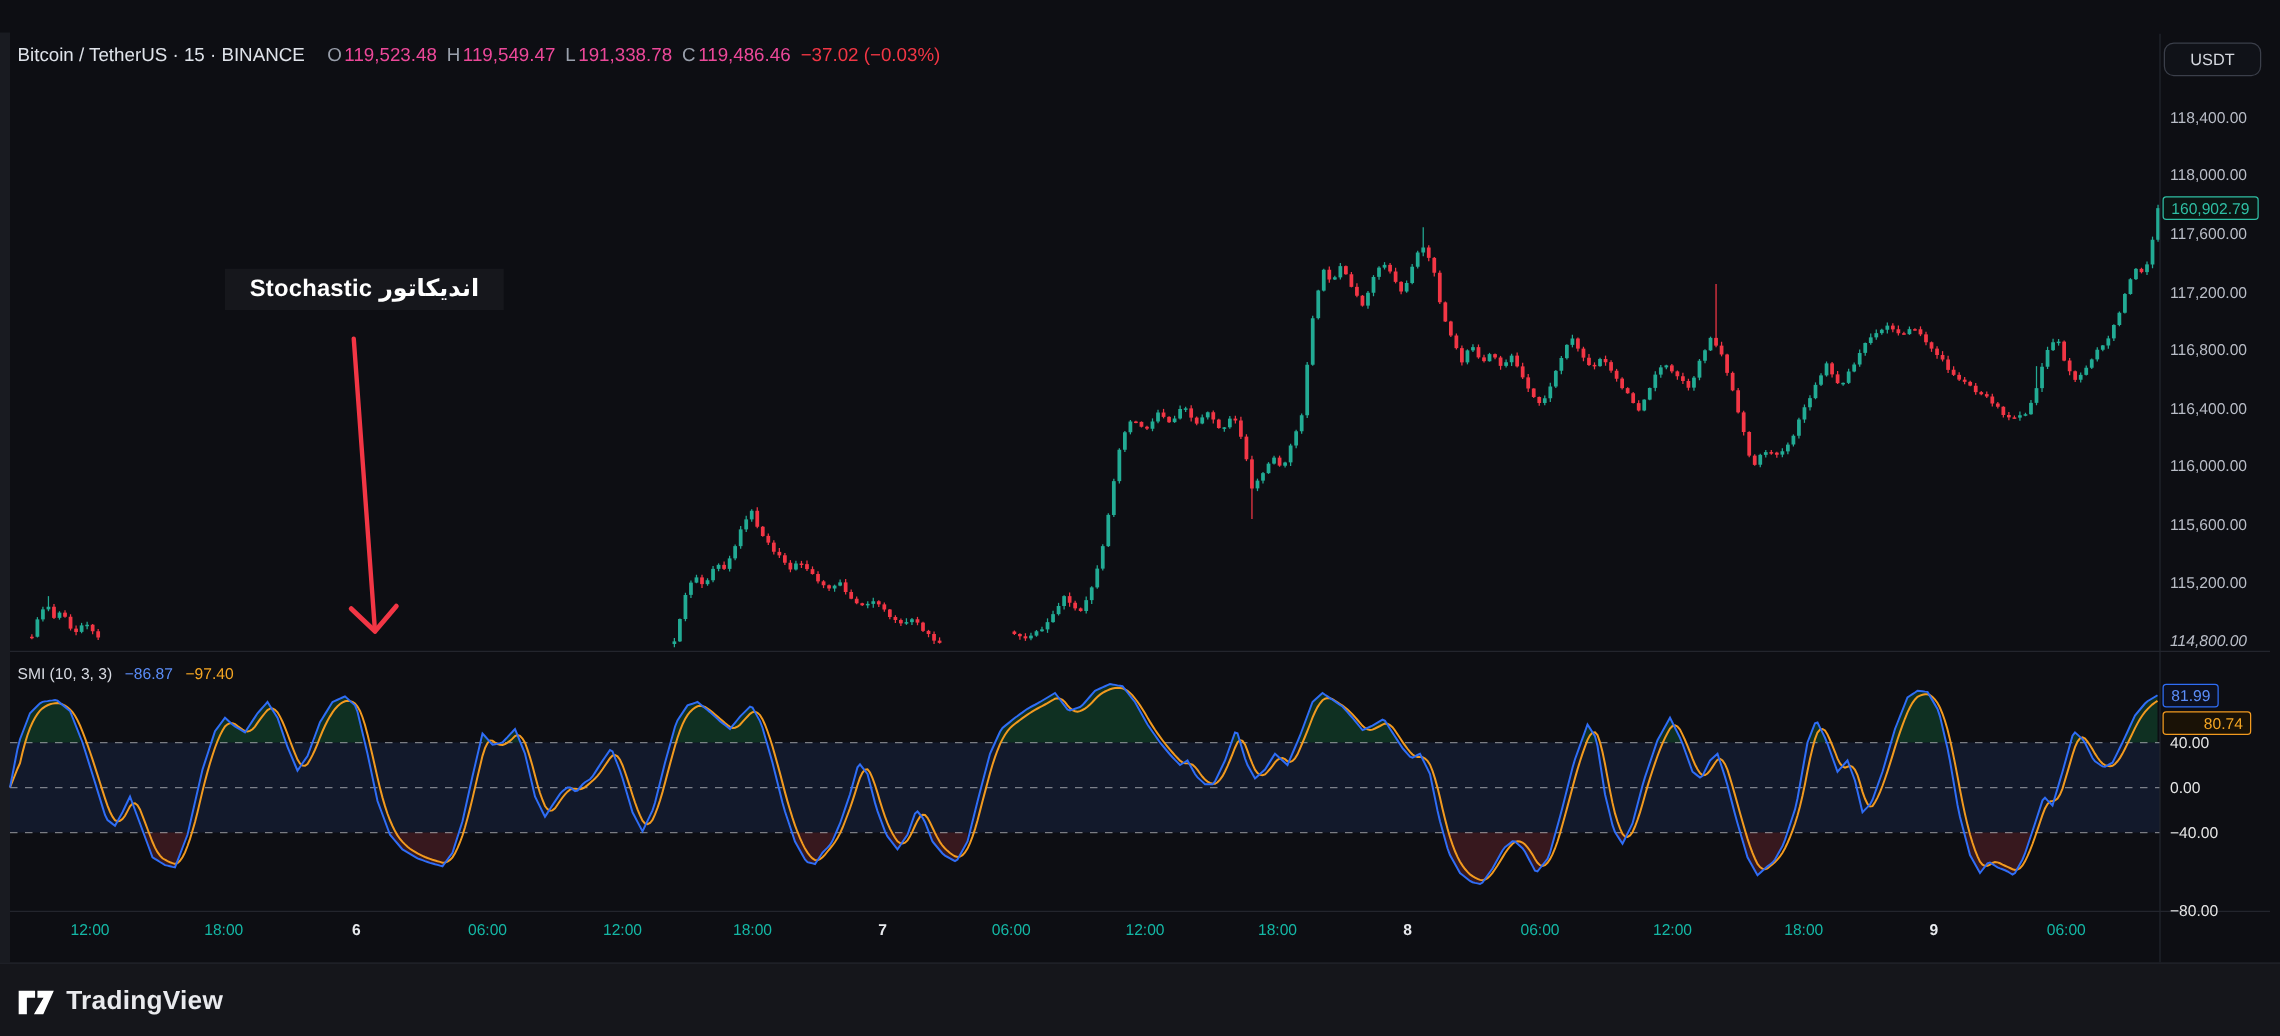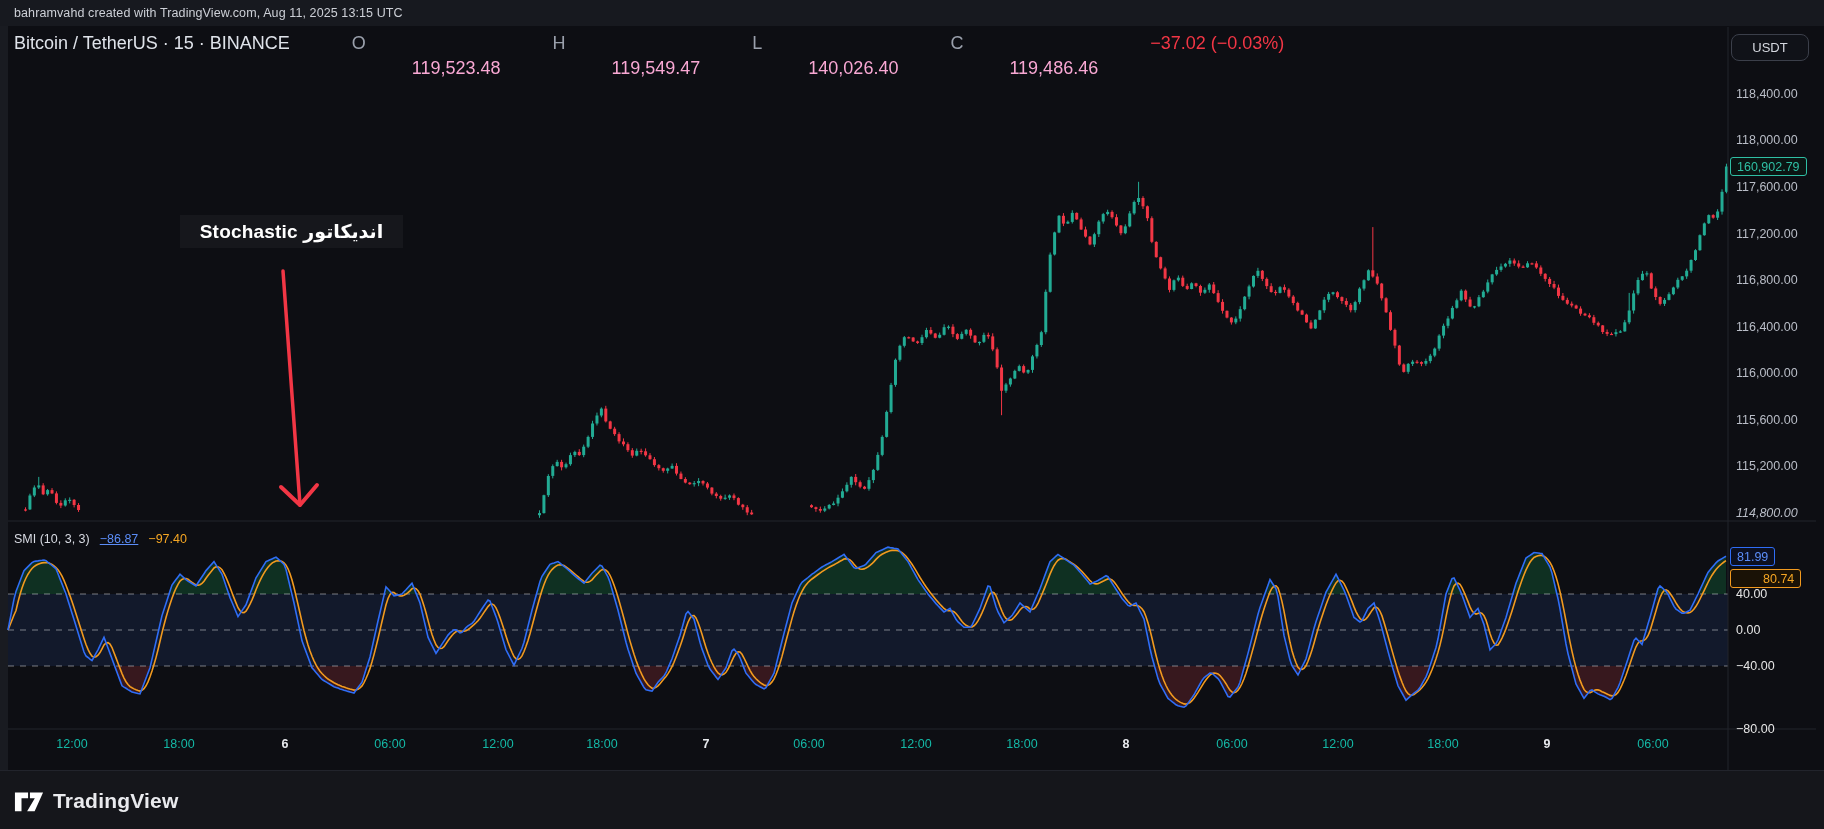--- a/index.html
+++ b/index.html
@@ -3,31 +3,31 @@
 <meta charset="utf-8">
 <style>
   html,body{margin:0;padding:0;background:#0d0e13;overflow:hidden;}
   #app{position:relative;width:1824px;height:829px;background:#0d0e13;font-family:"Liberation Sans","DejaVu Sans",sans-serif;color:#d7dae2;}
   
   #attribution-bar{position:absolute;left:0;top:0;width:1824px;height:26px;background:#17191f;display:flex;align-items:center;}
   #attribution-bar span{margin-left:14px;font-size:12.5px;color:#cdd0d7;letter-spacing:.1px;}
   #left-gutter{position:absolute;left:0;top:26px;width:8px;height:744px;background:#191b21;}
   #chart-svg{position:absolute;left:0;top:0;width:1824px;height:829px;}
   
-  #symbol-row{position:absolute;left:14px;top:33px;height:20px;display:flex;align-items:flex-start;white-space:nowrap;font-size:18px;gap:44px;}
+  #symbol-row{position:absolute;left:14px;top:33px;height:20px;display:flex;align-items:flex-end;white-space:nowrap;font-size:15px;}
   #symbol-row .title{color:#dfe3ea;margin-right:10px;}
   #symbol-row .lbl{color:#9aa0ac;margin-left:8px;}
-  #symbol-row .val{color:#f9a8d4;margin-left:2px;margin-top:25px;}
+  #symbol-row .val{color:#ec4899;margin-left:2px;margin-top:25px;}
   #symbol-row .chg{color:#f23645;margin-left:8px;}
   
   #usdt-button{position:absolute;left:1731px;top:34px;width:78px;height:27px;border:1px solid #3b3f4a;border-radius:8px;background:#101218;display:flex;align-items:center;justify-content:center;font-size:13px;color:#d5d8df;box-sizing:border-box;}
   
   #smi-row{position:absolute;left:14px;top:528px;height:18px;display:flex;align-items:flex-end;white-space:nowrap;font-size:12.5px;}
   #smi-row .t{color:#d7dae2;margin-right:10px;}
-  #smi-row .k{color:#5b8df8;margin-right:10px;text-decoration:underline;}
+  #smi-row .k{color:#5b8df8;margin-right:10px;}
   #smi-row .d{color:#f5a623;}
   
   .price-tick{position:absolute;left:1736px;font-size:12.5px;color:#b9bdc7;transform:translateY(-50%);}
   .smi-tick{position:absolute;left:1736px;font-size:12.5px;color:#e5e5e5;transform:translateY(-50%);}
   .time-tick{position:absolute;top:737px;font-size:12.5px;color:#14b8a6;transform:translateX(-50%);}
   .time-tick.bold{font-weight:700;color:#e8eaee;}
   .axis-badge{position:absolute;left:1730px;height:19px;padding:0 6px;display:flex;align-items:center;border-radius:3px;font-size:12.5px;box-sizing:border-box;}
   #last-price-badge{border:1px solid #2fbfa4;color:#2fbfa4;background:#0b1513;}
   #smi-k-badge{border:1px solid #2f6df6;color:#5b8df8;background:#0c1020;}
   #smi-d-badge{border:1px solid #f29a1f;color:#f5a623;background:#1a1206;padding-left:32px;}
@@ -36,23 +36,20 @@
   
   #footer-bar{position:absolute;left:0;top:770px;width:1824px;height:59px;background:#15161b;border-top:1px solid #22242c;display:flex;align-items:center;}
   #footer-logo{margin-left:14px;display:flex;align-items:center;}
   #footer-brand{margin-left:9px;font-size:21px;font-weight:700;color:#e9eaee;letter-spacing:.2px;}
 </style>
 </head>
 <body>
 
 <div id="app">
 
-  <div id="attribution-bar">
-    <span>bahramvahd created with TradingView.com, Aug 11, 2025 13:15 UTC</span>
-  </div>
 
   <div id="left-gutter"></div>
 
   <svg id="chart-svg" xmlns="http://www.w3.org/2000/svg" width="1824" height="829">
       <rect x="8" y="594" width="1720" height="72" fill="rgba(45,75,155,0.18)"></rect>
       <path d="M16 594 L16 591.4 L18 586.2 L20 581.0 L22 575.8 L24 570.6 L26 568.6 L28 566.6 L30 564.6 L32 562.6 L34 561.5 L36 561.1 L38 560.9 L40 560.5 L42 560.3 L44 560.0 L46 560.6 L48 562.3 L50 563.9 L52 565.5 L54 567.2 L56 568.8 L58 573.8 L60 578.9 L62 583.9 L64 589.0 L64 594 Z M170 594 L170 591.1 L172 585.0 L174 582.3 L176 579.6 L178 576.9 L180 574.2 L182 576.0 L184 577.8 L186 579.6 L188 581.1 L190 582.3 L192 583.5 L194 584.7 L196 585.9 L198 582.8 L200 579.8 L202 576.7 L204 573.7 L206 570.6 L208 568.4 L210 566.1 L212 563.9 L214 561.6 L216 564.8 L218 567.9 L220 571.0 L222 574.2 L224 580.0 L226 585.9 L228 591.8 L228 594 Z M252 594 L252 588.6 L254 583.2 L256 577.8 L258 574.6 L260 571.3 L262 568.1 L264 564.8 L266 561.6 L268 560.7 L270 559.8 L272 558.9 L274 558.0 L276 557.1 L278 558.9 L280 560.7 L282 562.5 L284 564.3 L286 569.4 L288 577.8 L290 586.2 L290 594 Z M386 594 L386 586.8 L388 589.0 L390 591.3 L392 593.5 L392 594 Z M404 594 L404 591.8 L406 589.7 L408 587.5 L410 585.4 L412 583.2 L414 588.1 L416 593.1 L416 594 Z M538 594 L538 588.6 L540 581.4 L542 576.3 L544 573.3 L546 570.3 L548 567.3 L550 564.3 L552 563.6 L554 563.0 L556 562.3 L558 561.6 L560 563.2 L562 564.8 L564 566.4 L566 568.0 L568 569.7 L570 571.5 L572 573.3 L574 575.1 L576 576.9 L578 578.5 L580 580.0 L582 581.6 L584 583.2 L586 580.7 L588 578.3 L590 575.8 L592 573.3 L594 571.3 L596 569.3 L598 567.3 L600 565.3 L602 566.1 L604 569.7 L606 573.3 L608 576.9 L610 582.2 L612 589.2 L612 594 Z M798 594 L798 589.8 L800 585.4 L802 582.4 L804 580.7 L806 579.1 L808 577.5 L810 575.8 L812 574.2 L814 572.8 L816 571.3 L818 569.9 L820 568.4 L822 567.0 L824 565.9 L826 564.8 L828 563.8 L830 562.7 L832 561.6 L834 560.4 L836 559.2 L838 558.0 L840 556.8 L842 555.6 L844 554.4 L846 557.0 L848 559.6 L850 562.3 L852 564.9 L854 567.5 L856 568.4 L858 567.7 L860 567.0 L862 566.3 L864 565.6 L866 564.1 L868 561.8 L870 559.5 L872 557.2 L874 554.9 L876 552.6 L878 551.7 L880 550.8 L882 549.9 L884 549.0 L886 548.1 L888 547.2 L890 547.6 L892 547.9 L894 548.3 L896 548.6 L898 549.0 L900 551.5 L902 554.0 L904 556.6 L906 559.1 L908 561.6 L910 565.2 L912 568.8 L914 572.4 L916 576.0 L918 579.6 L920 582.5 L922 585.4 L924 588.2 L926 591.1 L926 594 Z M986 594 L986 591.6 L988 586.0 L990 586.6 L992 593.3 L992 594 Z M1038 594 L1038 593.3 L1040 588.6 L1042 583.2 L1044 577.8 L1046 572.4 L1048 567.0 L1050 561.6 L1052 559.8 L1054 558.0 L1056 556.2 L1058 554.4 L1060 555.8 L1062 557.1 L1064 558.5 L1066 559.8 L1068 561.1 L1070 562.5 L1072 563.9 L1074 565.2 L1076 567.5 L1078 569.7 L1080 572.0 L1082 574.2 L1084 576.7 L1086 579.1 L1088 581.6 L1090 584.1 L1092 583.2 L1094 582.3 L1096 581.4 L1098 580.5 L1100 579.3 L1102 578.1 L1104 576.9 L1106 575.7 L1108 576.7 L1110 579.8 L1112 583.0 L1114 586.1 L1116 589.2 L1118 592.3 L1118 594 Z M1266 594 L1266 590.7 L1268 585.2 L1270 579.6 L1272 582.7 L1274 585.8 L1276 588.9 L1276 594 Z M1326 594 L1326 592.2 L1328 588.6 L1330 585.0 L1332 581.4 L1334 577.8 L1336 574.2 L1338 578.2 L1340 582.2 L1342 586.2 L1344 590.2 L1344 594 Z M1448 594 L1448 588.9 L1450 583.7 L1452 578.6 L1454 578.0 L1456 582.1 L1458 586.1 L1460 590.2 L1460 594 Z M1514 594 L1514 590.0 L1516 583.2 L1518 578.2 L1520 573.1 L1522 568.1 L1524 563.0 L1526 558.0 L1528 556.6 L1530 555.3 L1532 554.0 L1534 552.6 L1536 552.8 L1538 553.0 L1540 553.3 L1542 553.5 L1544 556.9 L1546 560.3 L1548 563.7 L1550 567.1 L1552 573.1 L1554 581.6 L1556 590.2 L1556 594 Z M1658 594 L1658 588.6 L1660 585.9 L1662 587.7 L1664 589.5 L1666 591.3 L1666 594 Z M1700 594 L1700 589.7 L1702 585.4 L1704 581.0 L1706 576.7 L1708 572.4 L1710 570.0 L1712 567.6 L1714 565.2 L1716 562.8 L1718 561.0 L1720 559.8 L1722 558.6 L1724 557.4 L1726 556.2 L1726 594 Z " fill="rgba(20,130,70,0.30)" stroke="none"></path>
       <path d="M116 666 L116 669.6 L118 675.0 L120 680.4 L122 685.8 L124 687.1 L126 688.3 L128 689.6 L130 690.8 L132 692.1 L134 692.5 L136 693.0 L138 693.5 L140 693.9 L142 688.7 L144 683.5 L146 678.2 L148 673.0 L150 667.8 L150 666 Z M312 666 L312 667.8 L314 670.1 L316 672.5 L318 674.8 L320 677.2 L322 679.5 L324 680.7 L326 681.9 L328 683.1 L330 684.3 L332 685.5 L334 686.7 L336 687.4 L338 688.1 L340 688.9 L342 689.6 L344 690.3 L346 690.8 L348 691.4 L350 691.9 L352 692.5 L354 693.0 L356 690.3 L358 687.6 L360 684.9 L362 682.2 L364 675.9 L366 669.6 L366 666 Z M634 666 L634 667.2 L636 673.2 L638 676.8 L640 680.4 L642 684.0 L644 687.6 L646 689.7 L648 690.2 L650 690.7 L652 691.2 L654 688.2 L656 685.2 L658 682.2 L660 680.1 L662 678.1 L664 676.0 L666 672.7 L668 668.1 L668 666 Z M710 666 L710 669.1 L712 671.7 L714 674.3 L716 676.9 L718 679.5 L720 676.6 L722 673.6 L724 670.7 L726 667.8 L726 666 Z M744 666 L744 668.1 L746 673.2 L748 675.6 L750 678.0 L752 680.4 L754 682.8 L756 684.5 L758 685.6 L760 686.7 L762 687.8 L764 688.9 L766 687.6 L768 684.0 L770 680.4 L772 676.8 L774 673.2 L774 666 Z M1156 666 L1156 671.4 L1158 678.6 L1160 684.0 L1162 687.6 L1164 691.2 L1166 694.8 L1168 698.4 L1170 700.0 L1172 701.6 L1174 703.2 L1176 704.8 L1178 705.8 L1180 706.3 L1182 706.7 L1184 707.2 L1186 706.0 L1188 703.2 L1190 700.4 L1192 697.6 L1194 694.8 L1196 691.2 L1198 687.6 L1200 684.0 L1202 680.4 L1204 677.8 L1206 676.2 L1208 674.7 L1210 673.1 L1212 673.2 L1214 675.0 L1216 676.8 L1218 678.6 L1220 681.4 L1222 685.2 L1224 689.0 L1226 692.7 L1228 696.5 L1230 697.1 L1232 694.6 L1234 692.1 L1236 689.6 L1238 687.1 L1240 682.2 L1242 675.0 L1244 667.8 L1244 666 Z M1294 666 L1294 668.8 L1296 671.9 L1298 675.0 L1300 671.0 L1302 666.9 L1302 666 Z M1394 666 L1394 672.2 L1396 679.0 L1398 685.8 L1400 689.4 L1402 693.0 L1404 696.6 L1406 700.2 L1408 698.4 L1410 696.6 L1412 694.8 L1414 693.1 L1416 691.6 L1418 690.1 L1420 687.6 L1422 684.0 L1424 680.4 L1426 676.8 L1428 671.9 L1428 666 Z M1572 666 L1572 668.8 L1574 676.4 L1576 684.0 L1578 687.6 L1580 691.2 L1582 694.8 L1584 698.4 L1586 695.8 L1588 693.3 L1590 690.7 L1592 690.0 L1594 691.3 L1596 692.6 L1598 693.9 L1600 694.7 L1602 695.4 L1604 696.2 L1606 697.2 L1608 698.4 L1610 699.6 L1612 698.4 L1614 694.8 L1616 691.2 L1618 687.6 L1620 682.8 L1622 676.8 L1624 670.8 L1624 666 Z " fill="rgba(165,50,60,0.28)" stroke="none"></path>
       <line x1="8" y1="594" x2="1728" y2="594" stroke="rgba(255,255,255,0.45)" stroke-width="1" stroke-dasharray="6 6"></line>
       <line x1="8" y1="630" x2="1728" y2="630" stroke="rgba(255,255,255,0.45)" stroke-width="1" stroke-dasharray="6 6"></line>
       <line x1="8" y1="666" x2="1728" y2="666" stroke="rgba(255,255,255,0.45)" stroke-width="1" stroke-dasharray="6 6"></line>
@@ -607,21 +604,21 @@
       <path d="M281 487 L300 505 L317 485" fill="none" stroke="#f23645" stroke-width="4" stroke-linecap="round" stroke-linejoin="round"></path>
     </svg>
 
   <div id="symbol-row">
     <span class="title">Bitcoin / TetherUS · 15 · BINANCE</span>
     <span class="lbl">O</span>
     <span class="val">119,523.48</span>
     <span class="lbl">H</span>
     <span class="val">119,549.47</span>
     <span class="lbl">L</span>
-    <span class="val">140,026.40</span>
+    <span class="val">191,338.78</span>
     <span class="lbl">C</span>
     <span class="val">119,486.46</span>
     <span class="chg">−37.02 (−0.03%)</span>
   </div>
 
   <div id="usdt-button">USDT</div>
 
   <div id="smi-row">
     <span class="t">SMI (10, 3, 3)</span>
     <span class="k">−86.87</span>

